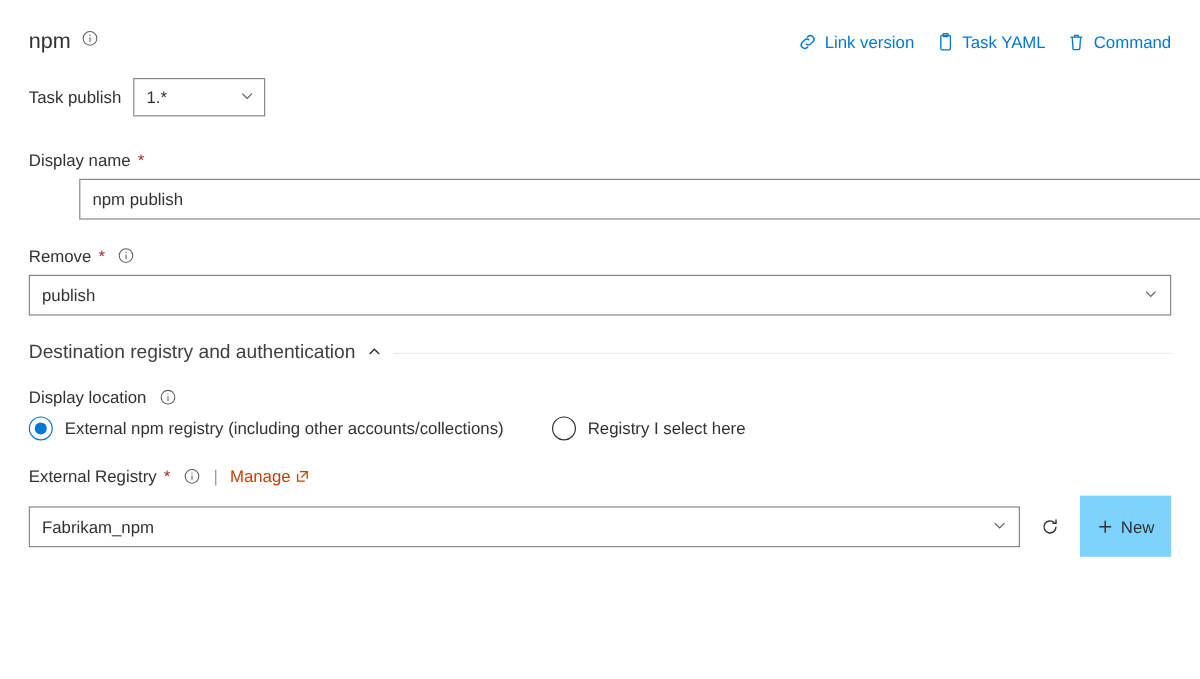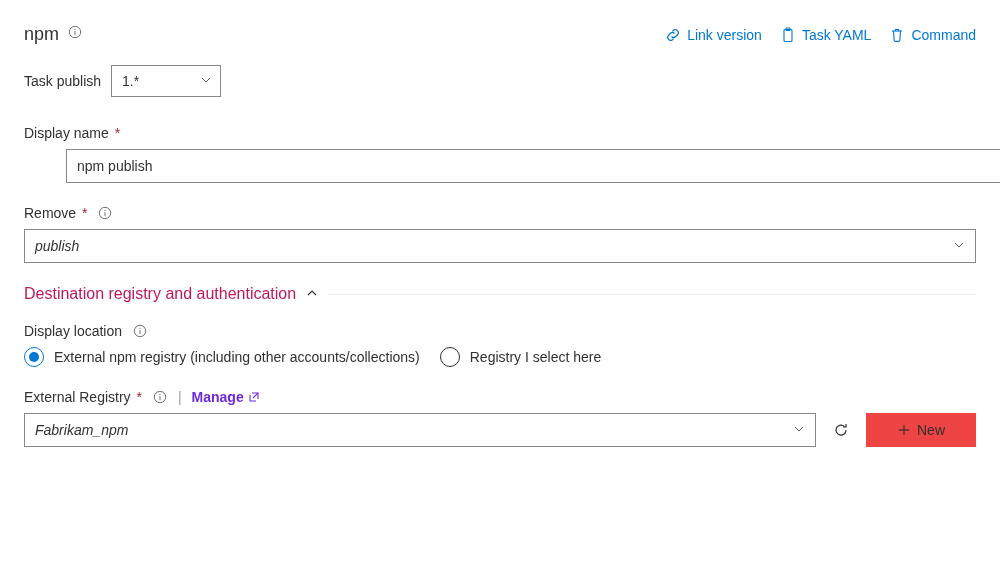--- a/index.html
+++ b/index.html
@@ -100,21 +100,20 @@
   .select-full {
     width: 100%;
     height: 34px;
     border: 1px solid #8a8886;
     padding: 0 10px;
     font-size: 14px;
     position: relative;
     display: flex;
     align-items: center;
     background: #fff;
-    font-style: italic;
   }
   .select-full .chev {
     position: absolute;
     right: 10px;
     top: 50%;
     transform: translateY(-50%);
     color: #605e5c;
   }
   .input-with-button {
     display: flex;
@@ -137,31 +136,31 @@
   }
   .section-header {
     display: flex;
     align-items: center;
     gap: 10px;
     margin: 8px 0 20px 0;
   }
   .section-title {
     font-size: 16px;
     font-weight: 400;
-    color: #be185d;
+    color: #404040;
     text-align: center;
   }
   .section-line {
     flex: 1;
     height: 1px;
     background: #edebe9;
   }
   .radio-row {
     display: flex;
-    gap: 20px;
+    gap: 40px;
     align-items: center;
     margin-bottom: 22px;
   }
   .radio-option {
     display: inline-flex;
     align-items: center;
     gap: 10px;
     cursor: pointer;
   }
   .radio-outer {
@@ -175,43 +174,42 @@
     flex-shrink: 0;
   }
   .radio-outer.selected { border-color: #0078d4; }
   .radio-inner {
     width: 10px;
     height: 10px;
     border-radius: 50%;
     background: #0078d4;
   }
   .link {
-    color: #6d28d9;
+    color: #c2410c;
     cursor: pointer;
     display: inline-flex;
     align-items: center;
     gap: 4px;
-    font-weight: bold;
   }
   .link svg { width: 12px; height: 12px; }
   .sep { color: #a19f9d; }
   .icon-btn {
     width: 34px;
     height: 34px;
     display: flex;
     align-items: center;
     justify-content: center;
     cursor: pointer;
     color: #323130;
   }
   .icon-btn svg { width: 16px; height: 16px; }
   .new-btn {
-    height: 34px;
-    padding: 0 31px;
-    background: #ef4444;
+    height: 51px;
+    padding: 0 14px;
+    background: #7dd3fc;
     display: inline-flex;
     align-items: center;
     gap: 6px;
     cursor: pointer;
     color: #323130;
     font-size: 14px;
   }
   .new-btn svg { width: 14px; height: 14px; }
 </style>
 </head>

